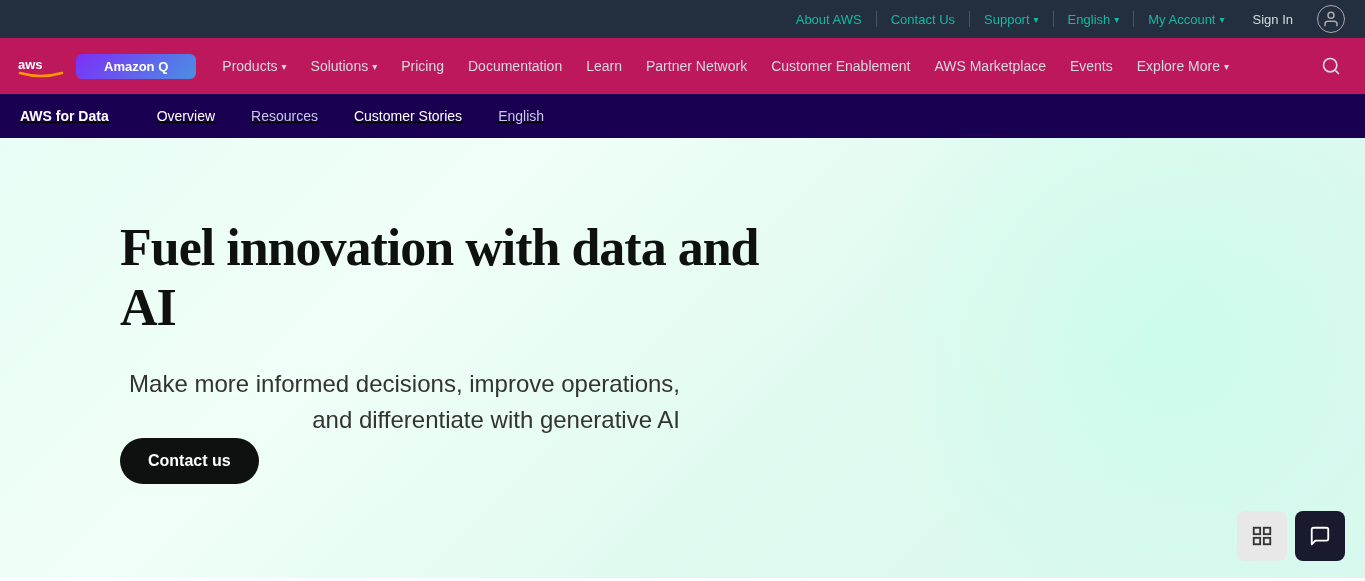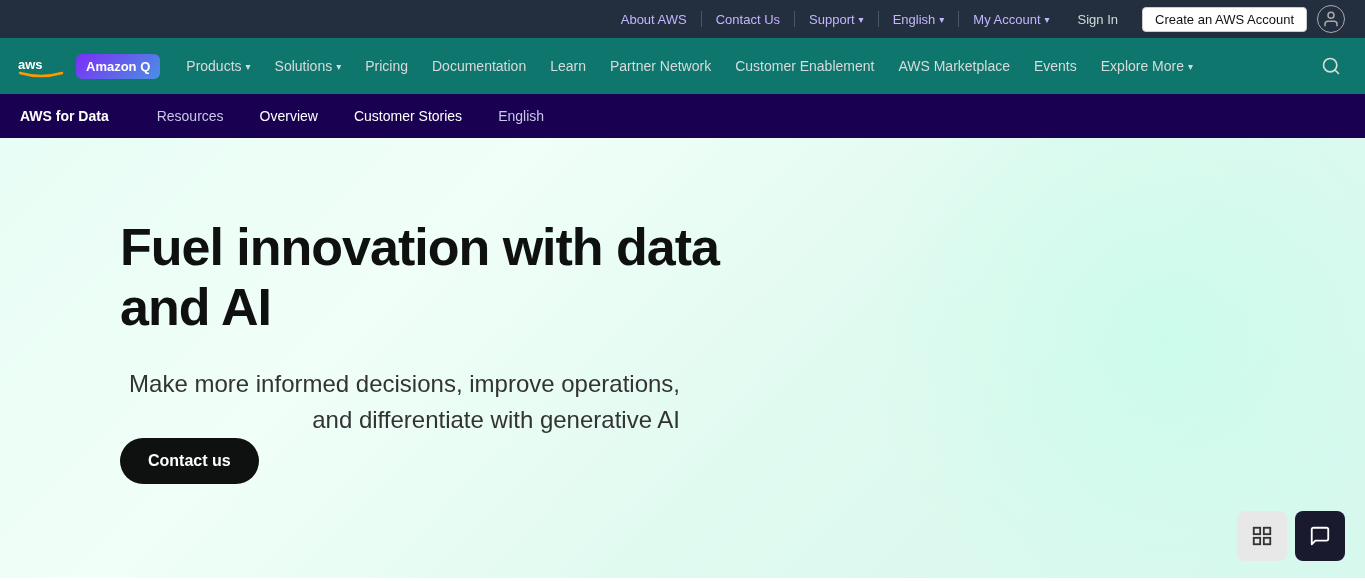--- a/index.html
+++ b/index.html
@@ -11,21 +11,21 @@
       color: #d5dbdb;
       display: flex;
       align-items: center;
       justify-content: flex-end;
       padding: 0 20px;
       height: 38px;
       font-size: 13px;
       gap: 0;
     }
     .top-bar-item {
-      color: #c4b5fd;
+      color: #14b8a6;
       text-decoration: none;
       padding: 0 14px;
       height: 100%;
       display: flex;
       align-items: center;
       cursor: pointer;
       white-space: nowrap;
       font-size: 13px;
     }
     .top-bar-chevron {
@@ -58,40 +58,40 @@
       display: flex;
       align-items: center;
       justify-content: center;
       margin-left: 10px;
       cursor: pointer;
     }
     .top-bar-avatar svg { color: #aaa; }
 
     
     .main-nav {
-      background: #0f766e;
+      background: #be185d;
       display: flex;
       align-items: center;
       padding: 0 16px;
       height: 56px;
       gap: 0;
     }
     .aws-logo {
       display: flex;
       align-items: center;
       margin-right: 10px;
       flex-shrink: 0;
     }
     .aws-logo svg { width: 50px; height: 30px; }
     .amazon-q-btn {
       background: linear-gradient(135deg, #7b2ff7, #4a90e2);
       color: #fff;
       border: none;
       border-radius: 6px;
-      padding: 5px 10px;
+      padding: 5px 28px;
       font-size: 13px;
       font-weight: 600;
       cursor: pointer;
       margin-right: 14px;
       white-space: nowrap;
       flex-shrink: 0;
     }
     .nav-item {
       color: #d5dbdb;
       text-decoration: none;
@@ -114,20 +114,21 @@
     }
 
     
     .sub-nav {
       background: #1a0050;
       display: flex;
       align-items: center;
       padding: 0 20px;
       height: 44px;
       gap: 0;
+      text-decoration: underline;
     }
     .sub-nav-title {
       color: #fff;
       font-size: 14px;
       font-weight: 600;
       margin-right: 30px;
       white-space: nowrap;
     }
     .sub-nav-item {
       color: #c8c8e8;
@@ -161,20 +162,21 @@
       border-radius: 50%;
     }
     .hero-title {
       font-size: 52px;
       font-weight: 800;
       color: #0f1111;
       line-height: 1.15;
       max-width: 700px;
       margin-bottom: 28px;
       letter-spacing: -1px;
+      font-family: Liberation Serif, serif;
     }
     .hero-subtitle {
       font-size: 24px;
       color: #333;
       max-width: 560px;
       line-height: 1.5;
       text-align: right;
     }
     .hero-cta {
       background: #0f1111;
@@ -242,21 +244,20 @@
   <span class="top-bar-item">
     <span>English</span>
     <span class="top-bar-chevron">▾</span>
   </span>
   <div class="top-bar-divider"></div>
   <span class="top-bar-item">
     <span>My Account</span>
     <span class="top-bar-chevron">▾</span>
   </span>
   <span class="sign-in-link">Sign In</span>
-  <button class="top-bar-create-btn">Create an AWS Account</button>
   <div class="top-bar-avatar">
     <svg width="18" height="18" viewBox="0 0 24 24" fill="none" stroke="#aaa" stroke-width="2" stroke-linecap="round" stroke-linejoin="round">
       <path d="M20 21v-2a4 4 0 0 0-4-4H8a4 4 0 0 0-4 4v2"></path>
       <circle cx="12" cy="7" r="4"></circle>
     </svg>
   </div>
 </div>
 
 <nav class="main-nav">
   <div class="aws-logo">
@@ -288,22 +289,22 @@
   <div class="nav-search">
     <svg width="20" height="20" viewBox="0 0 24 24" fill="none" stroke="#d5dbdb" stroke-width="2" stroke-linecap="round" stroke-linejoin="round">
       <circle cx="11" cy="11" r="8"></circle>
       <line x1="21" y1="21" x2="16.65" y2="16.65"></line>
     </svg>
   </div>
 </nav>
 
 <nav class="sub-nav">
   <span class="sub-nav-title">AWS for Data</span>
+  <span class="sub-nav-item active">Overview</span>
   <span class="sub-nav-item">Resources</span>
-  <span class="sub-nav-item active">Overview</span>
   <span class="sub-nav-item active">Customer Stories</span>
   <span class="sub-nav-item">English</span>
 </nav>
 
 <section class="hero">
   <h1 class="hero-title">Fuel innovation with data and AI</h1>
   <p class="hero-subtitle">Make more informed decisions, improve operations, and differentiate with generative AI</p>
   <button class="hero-cta">Contact us</button>
 </section>
 

